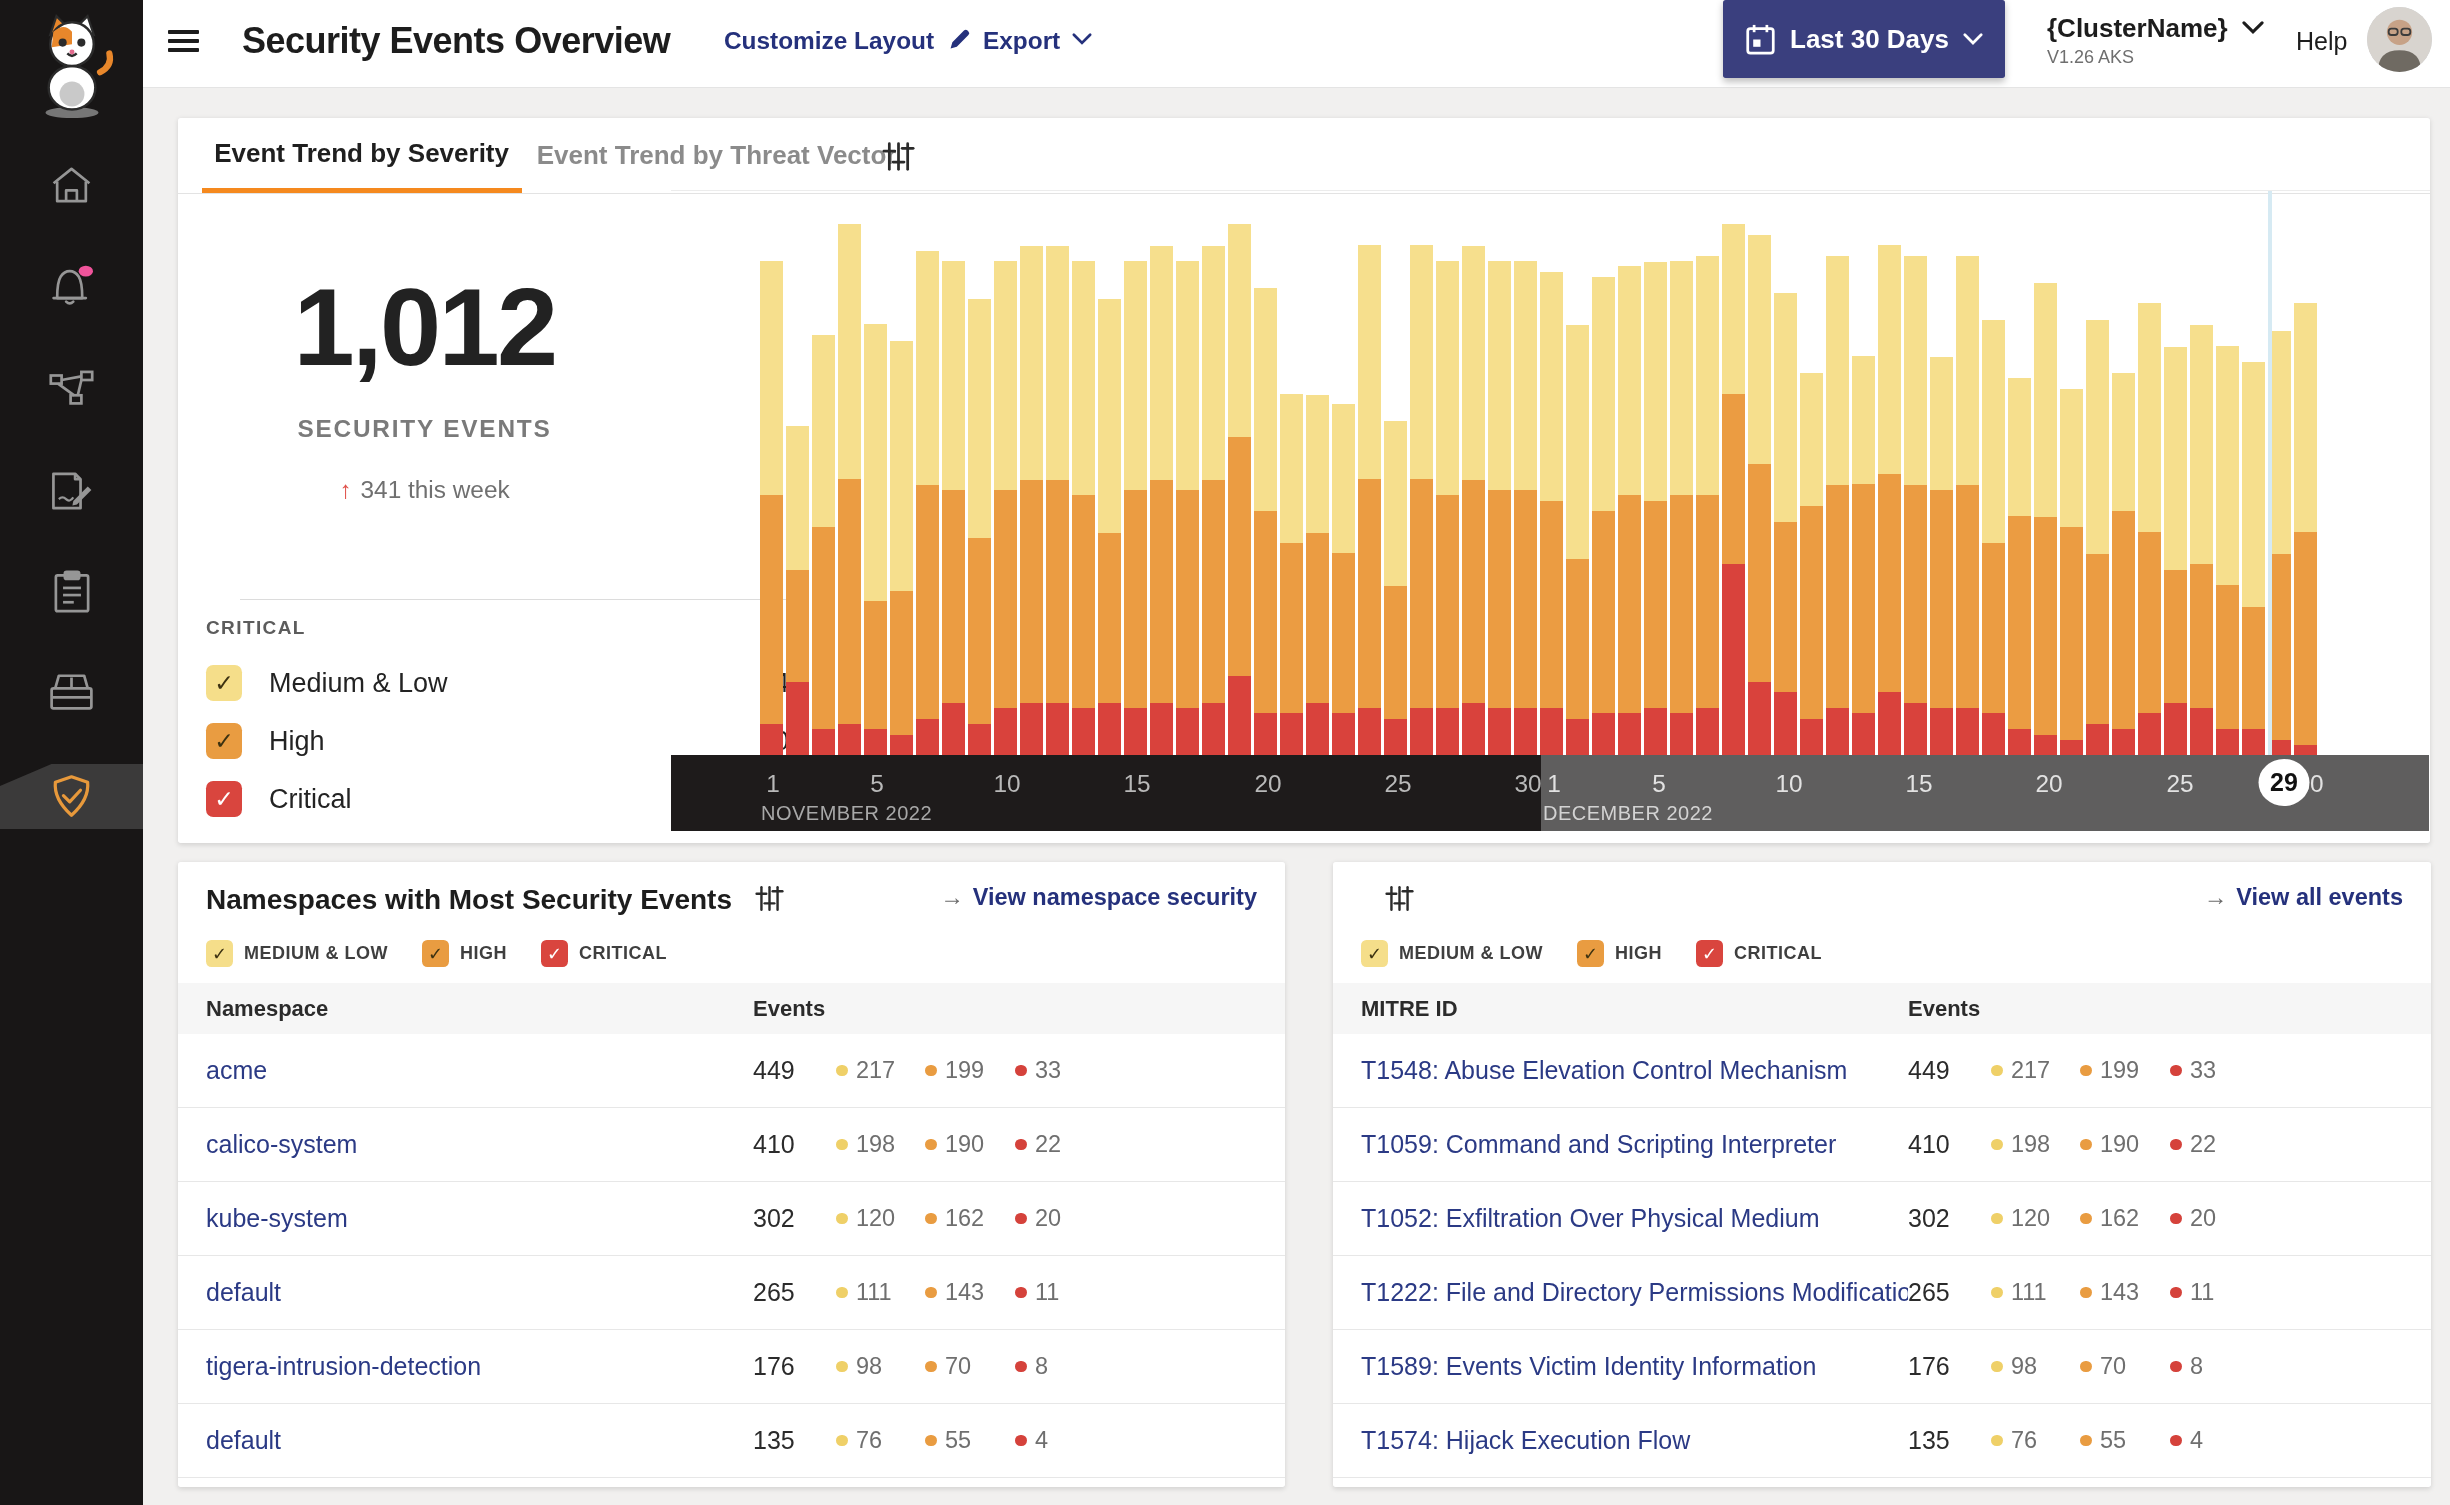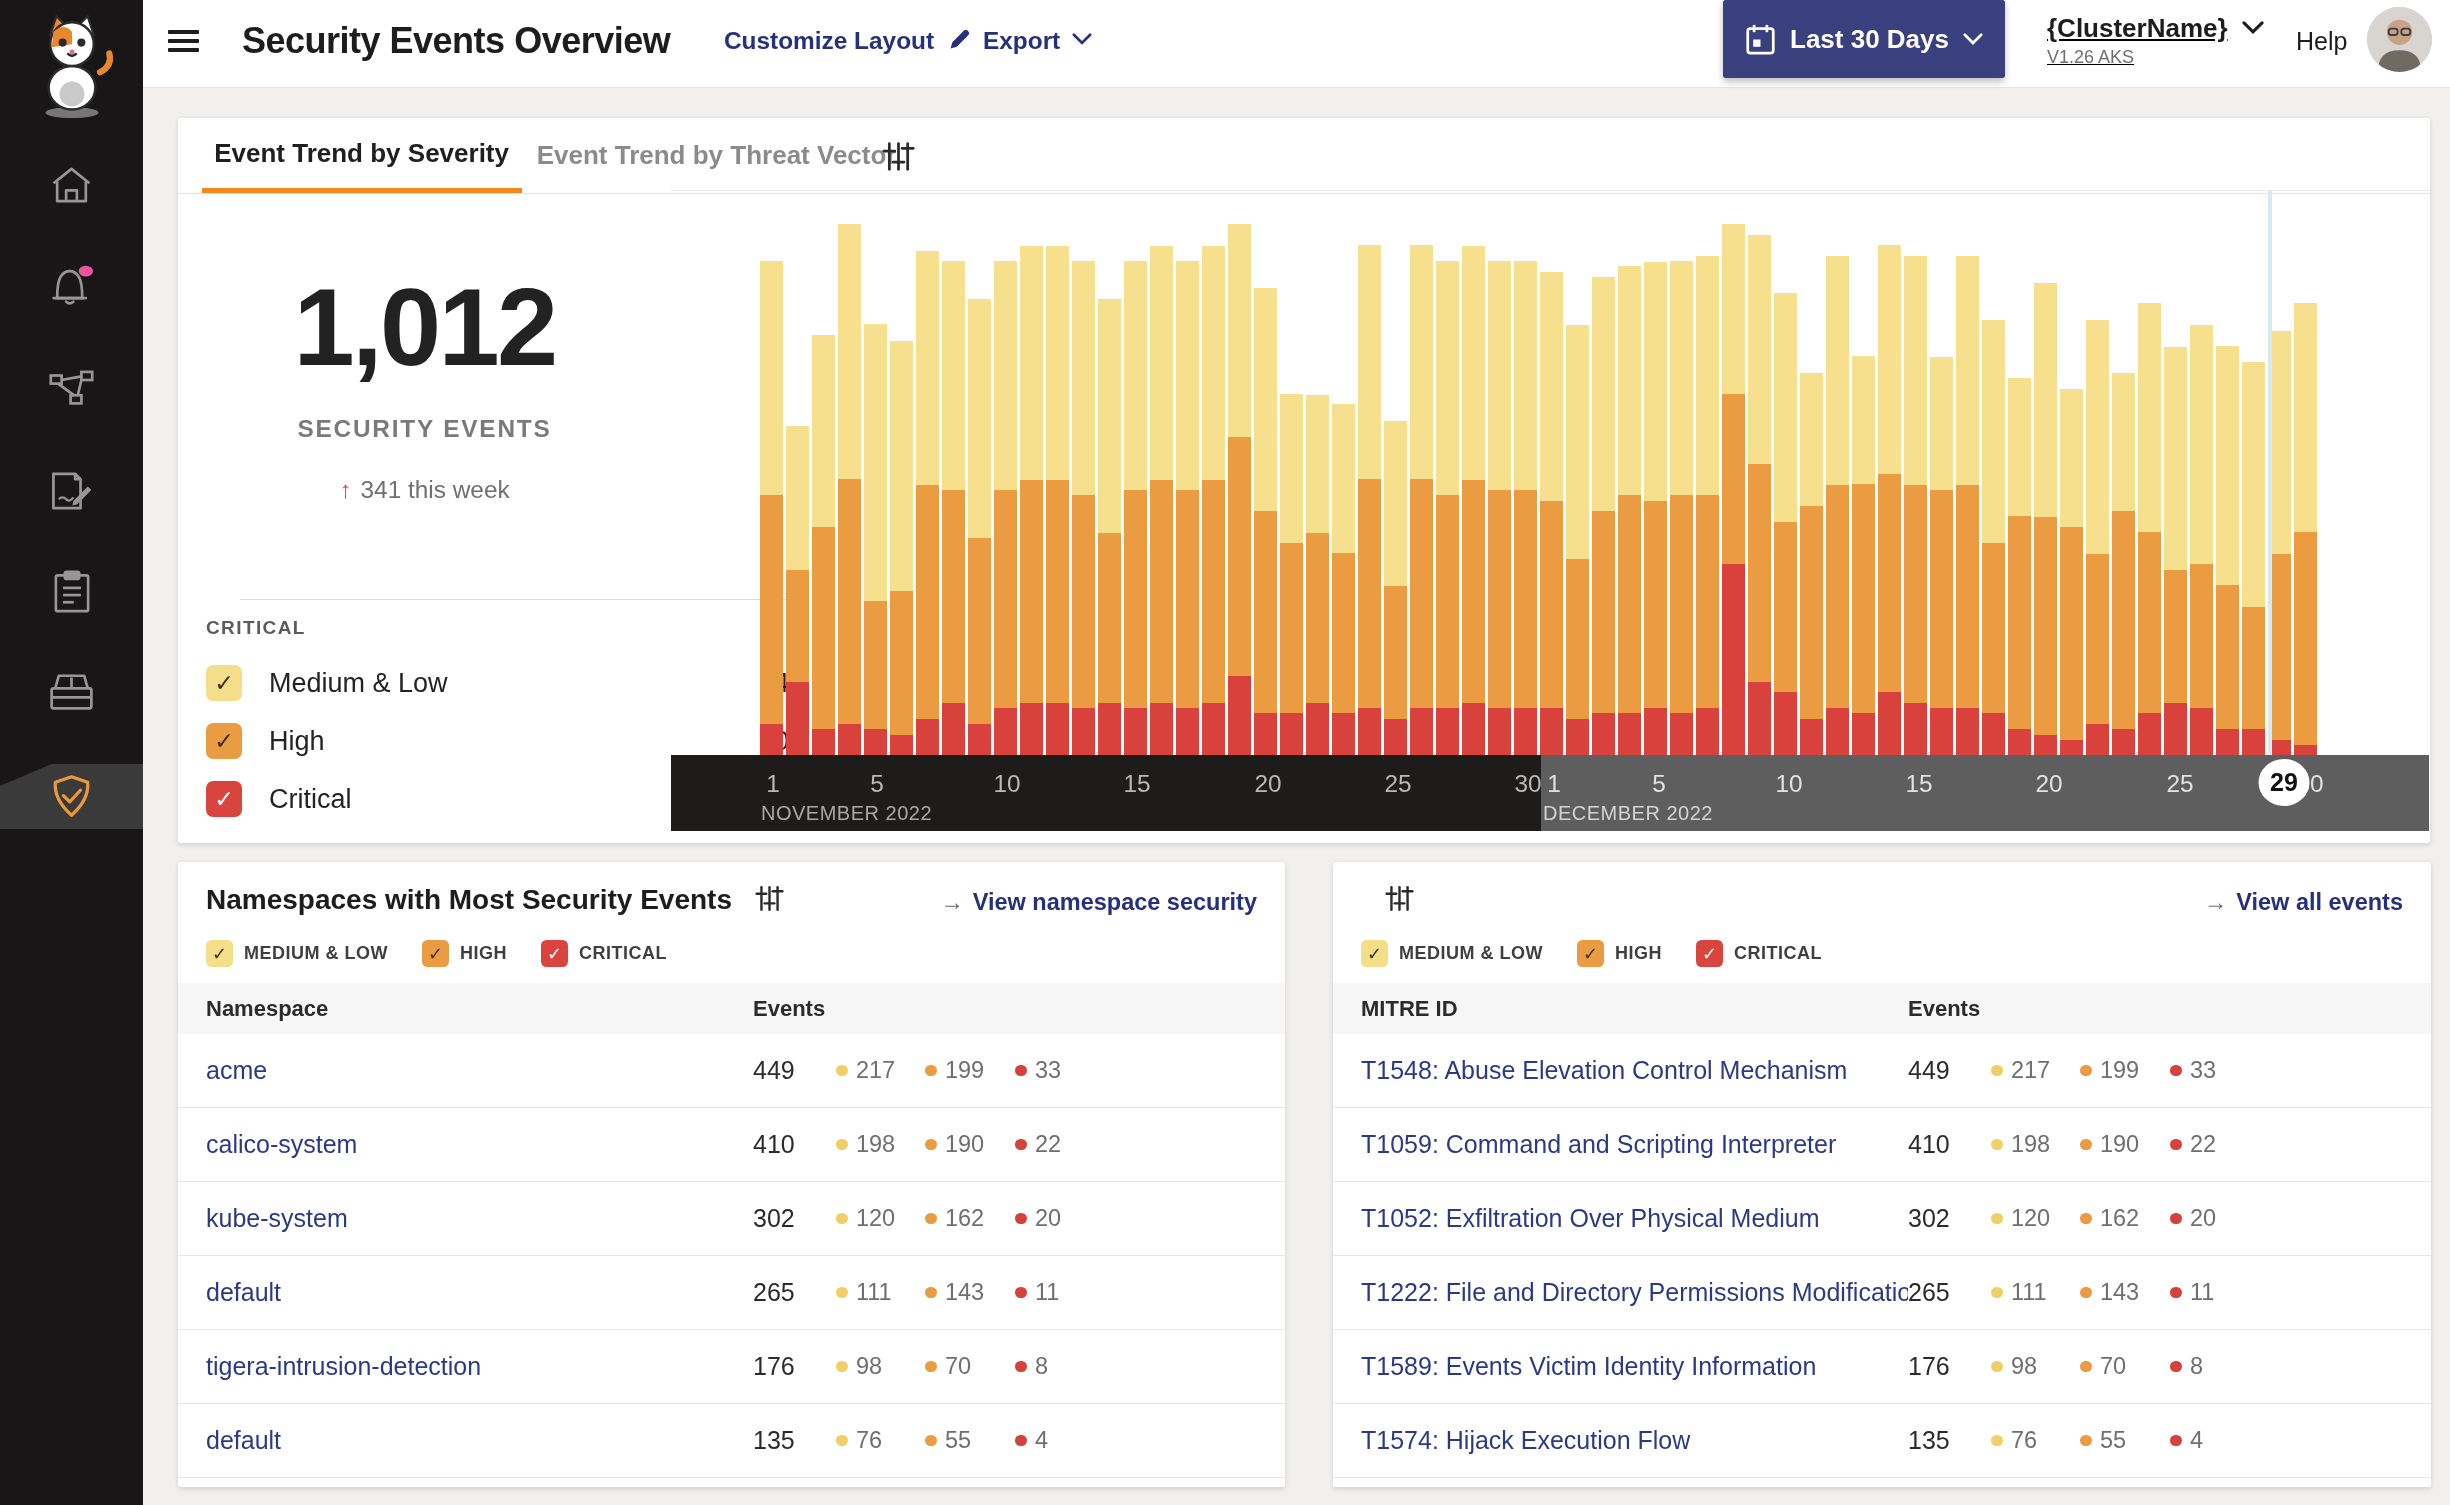--- a/index.html
+++ b/index.html
@@ -10,21 +10,21 @@
   .side-item{left:0;width:143px;height:65px;display:flex;align-items:center;justify-content:center;}
   .side-item svg{display:block;}
   #side-active-bg{left:0;top:764px;width:143px;height:65px;background:#3b3a3a;
      clip-path:polygon(0 34%,36% 0,100% 0,100% 100%,0 100%);}
   
   #header{left:143px;top:0;width:2307px;height:87px;background:#ffffff;border-bottom:0.9px solid #e4e4e4;}
   #page-title{left:99px;top:20px;font-size:36px;font-weight:800;color:#1d1d1d;letter-spacing:-0.5px;white-space:nowrap;}
   .hdr-link{font-size:24.4px;font-weight:700;color:#25317c;white-space:nowrap;cursor:pointer;}
   #date-btn{left:1580px;top:0;width:282px;height:78px;background:#3a3f7e;border-radius:2.7px;display:flex;align-items:center;justify-content:center;gap:14.5px;box-shadow:0 3.6px 7.2px rgba(0,0,0,.25);cursor:pointer;}
   #date-btn span{color:#fff;font-size:26px;font-weight:700;}
-  #cluster{left:1904px;top:12.7px;text-decoration:underline;}
+  #cluster{left:1904px;top:12.7px;}
   #cluster .name{font-size:26px;font-weight:700;color:#1d1d1d;}
   #cluster .ver{font-size:18px;color:#6f6f6f;margin-top:3.6px;}
   #help{left:2153px;top:27px;font-size:25px;color:#1d1d1d;cursor:pointer;}
   #avatar{left:2224px;top:7.2px;width:65px;height:65px;border-radius:50%;overflow:hidden;background:#cfcfcf;}
   
   .card{background:#fff;box-shadow:0 1.8px 5.4px rgba(0,0,0,.13);border-radius:2.7px;}
   #card-trend{left:178px;top:118px;width:2252px;height:725px;}
   
   #tabbar{left:0;top:0;width:2252px;height:75px;border-bottom:0.9px solid #e3e3e3;}
   .tab{top:0;height:75px;display:flex;align-items:center;font-size:26px;font-weight:700;cursor:pointer;}
@@ -57,21 +57,21 @@
   #axis-dec{left:870px;top:0;width:888px;height:76px;background:#5f5e5e;}
   .tick{position:absolute;top:14.5px;transform:translateX(-50%);font-size:24.4px;}
   .tick.nov{color:#b9b9b9;} .tick.dec{color:#e2e2e2;}
   .month-lbl{position:absolute;top:47px;font-size:20px;letter-spacing:0.5px;}
   .month-lbl.nov{color:#a8a8a8;} .month-lbl.dec{color:#d3d3d3;}
   #day-pill{position:absolute;top:3.6px;width:51px;height:47px;border-radius:50%;background:#fff;color:#111;
      font-size:25px;font-weight:700;display:flex;align-items:center;justify-content:center;transform:translateX(-50%);z-index:2;}
   
   #card-ns{left:178px;top:862px;width:1107px;height:625px;}
   #card-mitre{left:1333px;top:862px;width:1098px;height:625px;}
-  .tbl-title-row{left:28px;top:22px;right:28px;display:flex;align-items:flex-end;}
+  .tbl-title-row{left:28px;top:22px;right:28px;display:flex;align-items:flex-start;}
   .tbl-title{font-size:28px;font-weight:800;color:#1d1d1d;white-space:nowrap;}
   .title-sliders{margin-left:23.5px;}
   .view-link{margin-left:auto;font-size:23.5px;font-weight:700;color:#25317c;white-space:nowrap;cursor:pointer;}
   .view-link .arr{color:#6b6b6b;font-weight:400;margin-right:9px;}
   .chip-row{left:28px;top:78px;display:flex;align-items:center;gap:34px;}
   .chip{display:flex;align-items:center;gap:11px;cursor:pointer;}
   .chip .cbx{width:27px;height:27px;border-radius:5.4px;font-size:18px;}
   .chip .clbl{font-size:18px;font-weight:700;color:#3f3f3f;letter-spacing:0.5px;}
   .tbl-head{left:0;top:121px;width:100%;height:51px;background:#f6f6f6;display:grid;grid-template-columns:547px 83px 89px 90px auto;align-items:center;padding:0 28px;box-sizing:border-box;}
   .tbl-head span{font-size:22px;font-weight:700;color:#2b2b2b;}

